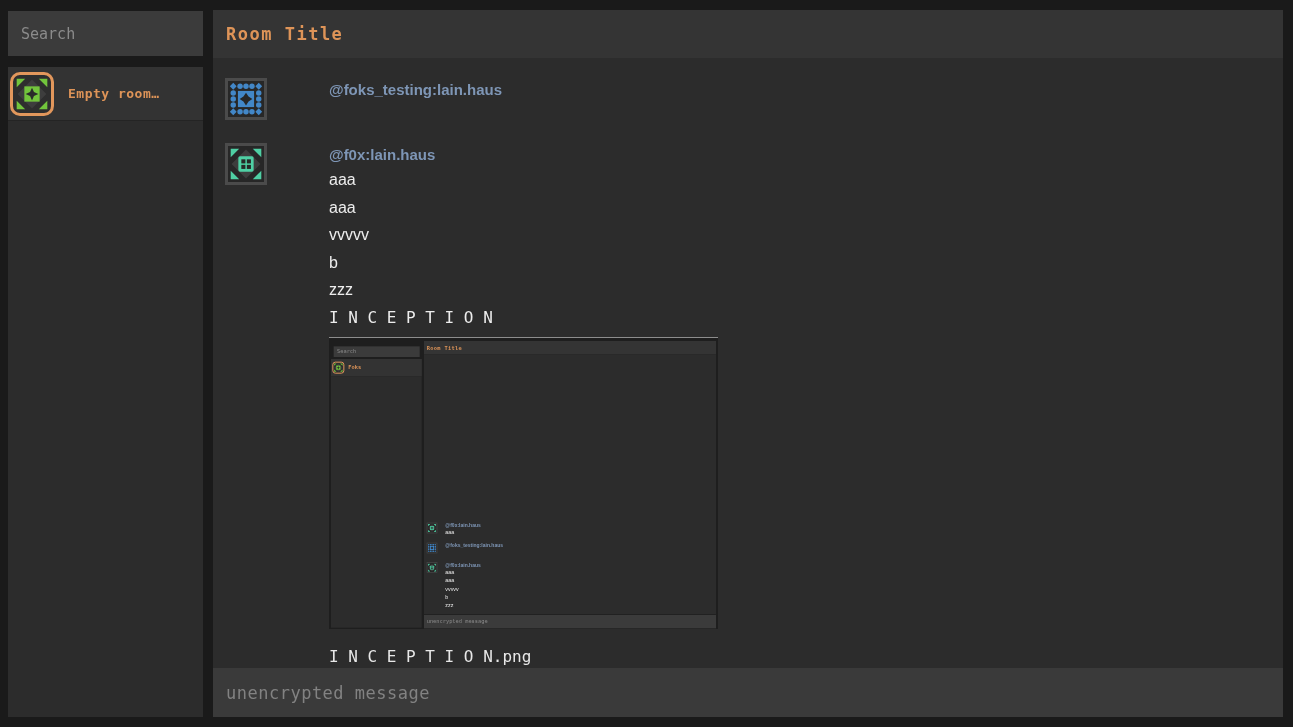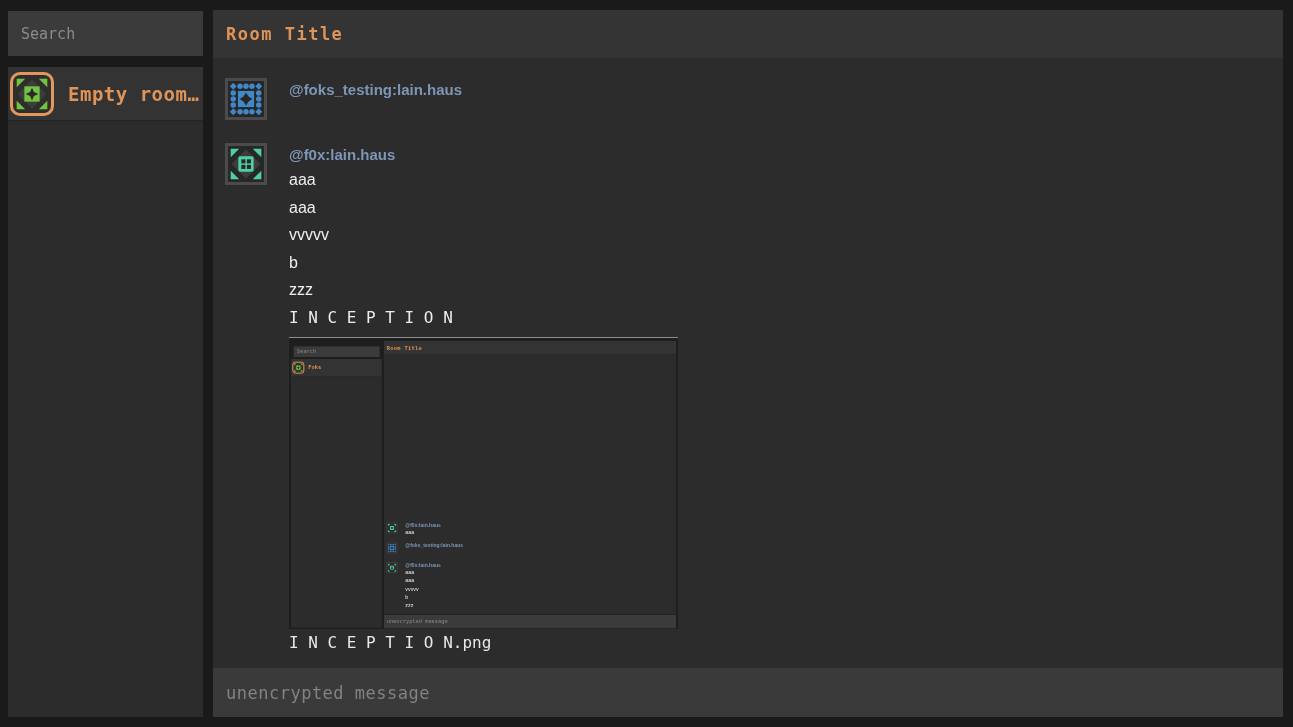--- a/index.html
+++ b/index.html
@@ -30,54 +30,54 @@
     height:54px; background:#333333; border-bottom:1px solid #242424;
     display:flex; align-items:center; cursor:pointer;
   }
   .room-avatar {
     width:44px; height:44px; margin-left:2px; flex:0 0 auto;
     border:3px solid #e2975c; border-radius:10px; background:#2e2e2e;
     display:flex; align-items:center; justify-content:center;
   }
   .room-avatar svg { width:34px; height:34px; }
   .room-name {
-    margin-left:14px; color:#de9458; font-weight:bold; font-size:19px;
+    margin-left:14px; color:#de9458; font-weight:bold; font-size:13px;
     letter-spacing:0.5px; white-space:nowrap; overflow:hidden;
   }
 
   
   #main { position:absolute; left:213px; top:10px; width:1070px; height:707px;text-decoration:underline; }
   #room-header {
     position:absolute; left:0; top:0; right:0; height:48px; background:#343434;
     display:flex; align-items:center; padding-left:13px;
   }
   #room-title { color:#de9458; font-weight:bold; font-size:17px; letter-spacing:1.5px; }
   #timeline {
     position:absolute; left:0; top:48px; right:0; bottom:49px;
     background:#2c2c2c; padding-top:20px; overflow:hidden;
   }
-  .msg { position:relative; padding-left:76px; min-height:48px; margin-bottom:17px; }
+  .msg { position:relative; padding-left:116px; min-height:48px; margin-bottom:17px; }
   .msg-avatar {
     position:absolute; left:12px; top:0; width:42px; height:42px;
     border:3px solid #4b4b4b; background:#272727;
     display:flex; align-items:center; justify-content:center; cursor:pointer;
   }
   .msg-avatar svg { width:34px; height:34px; }
   .msg-sender { color:#7e96b6; font-weight:bold; font-size:15px; padding-top:3px; cursor:pointer; }
   .msg-lines { margin-top:3px; }
   .msg-line { color:#ededed; font-size:16px; line-height:27.5px; }
   .msg-line.mono { font-size:16px; }
 
   
   .attachment-image {
     width:389px; height:292px; margin-top:6px; position:relative;
     overflow:hidden; background:#1e1e1e; border-top:1px solid #8d8d8d;
     cursor:pointer;
   }
-  .attachment-filename { color:#e8e8e8; font-size:16px; line-height:28px; margin-top:0; cursor:pointer; }
+  .attachment-filename { color:#e8e8e8; font-size:16px; line-height:28px; margin-top:14px; cursor:pointer; }
 
   .mini-inner {
     position:absolute; left:0; top:1px; width:1167px; height:876px;
     transform:scale(0.33333); transform-origin:0 0; background:#1e1e1e;
   }
   .mini-search {
     position:absolute; left:14px; top:22px; width:258px; height:32px;
     background:#3b3b3b; color:#8a8a8a; font-size:16px; line-height:32px; padding-left:10px;
   }
   .mini-room-list { position:absolute; left:6px; top:60px; width:272px; height:806px; background:#2c2c2c; }

